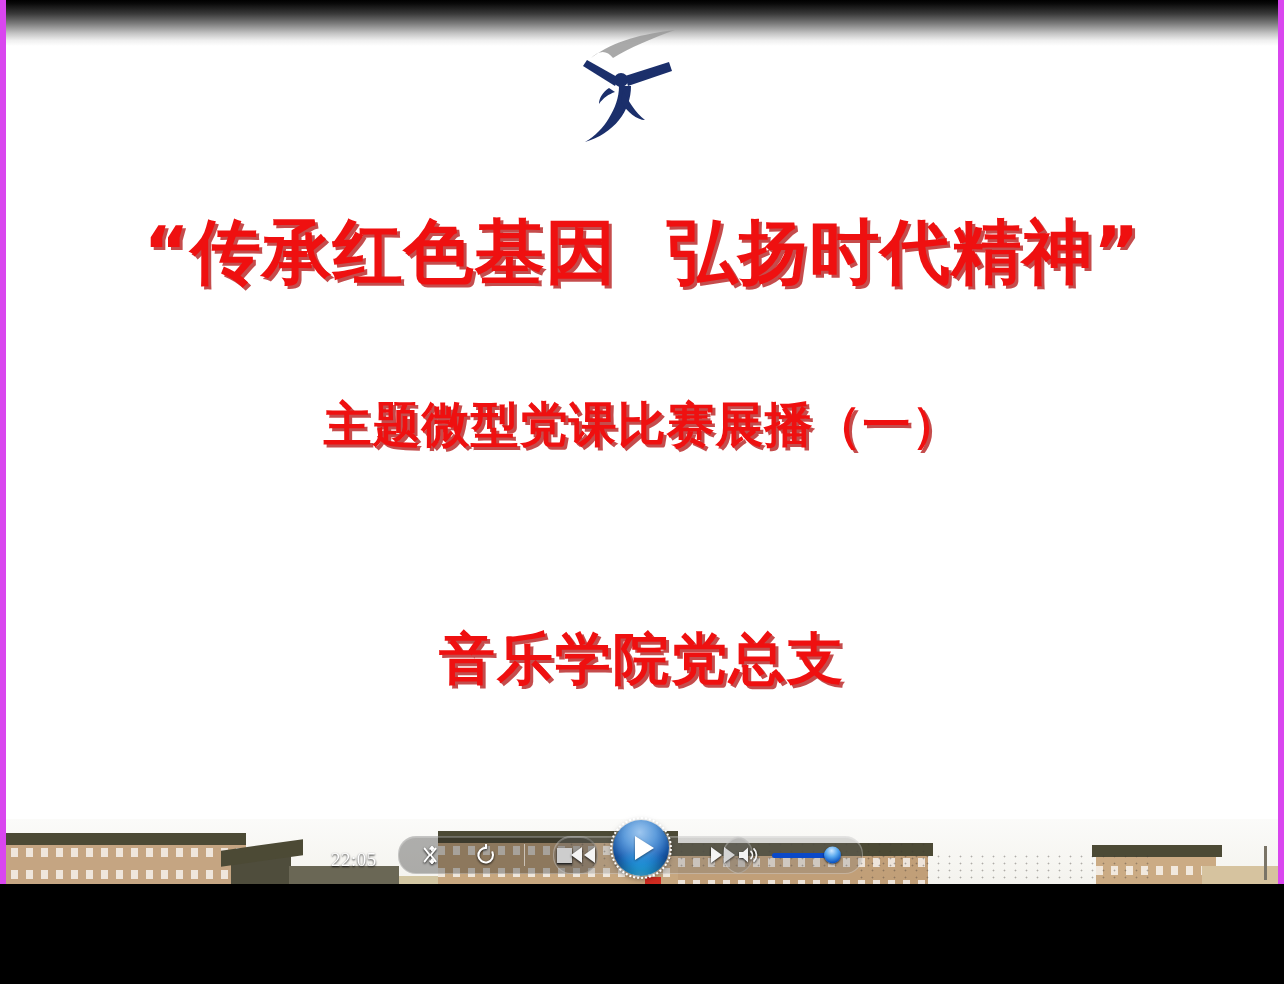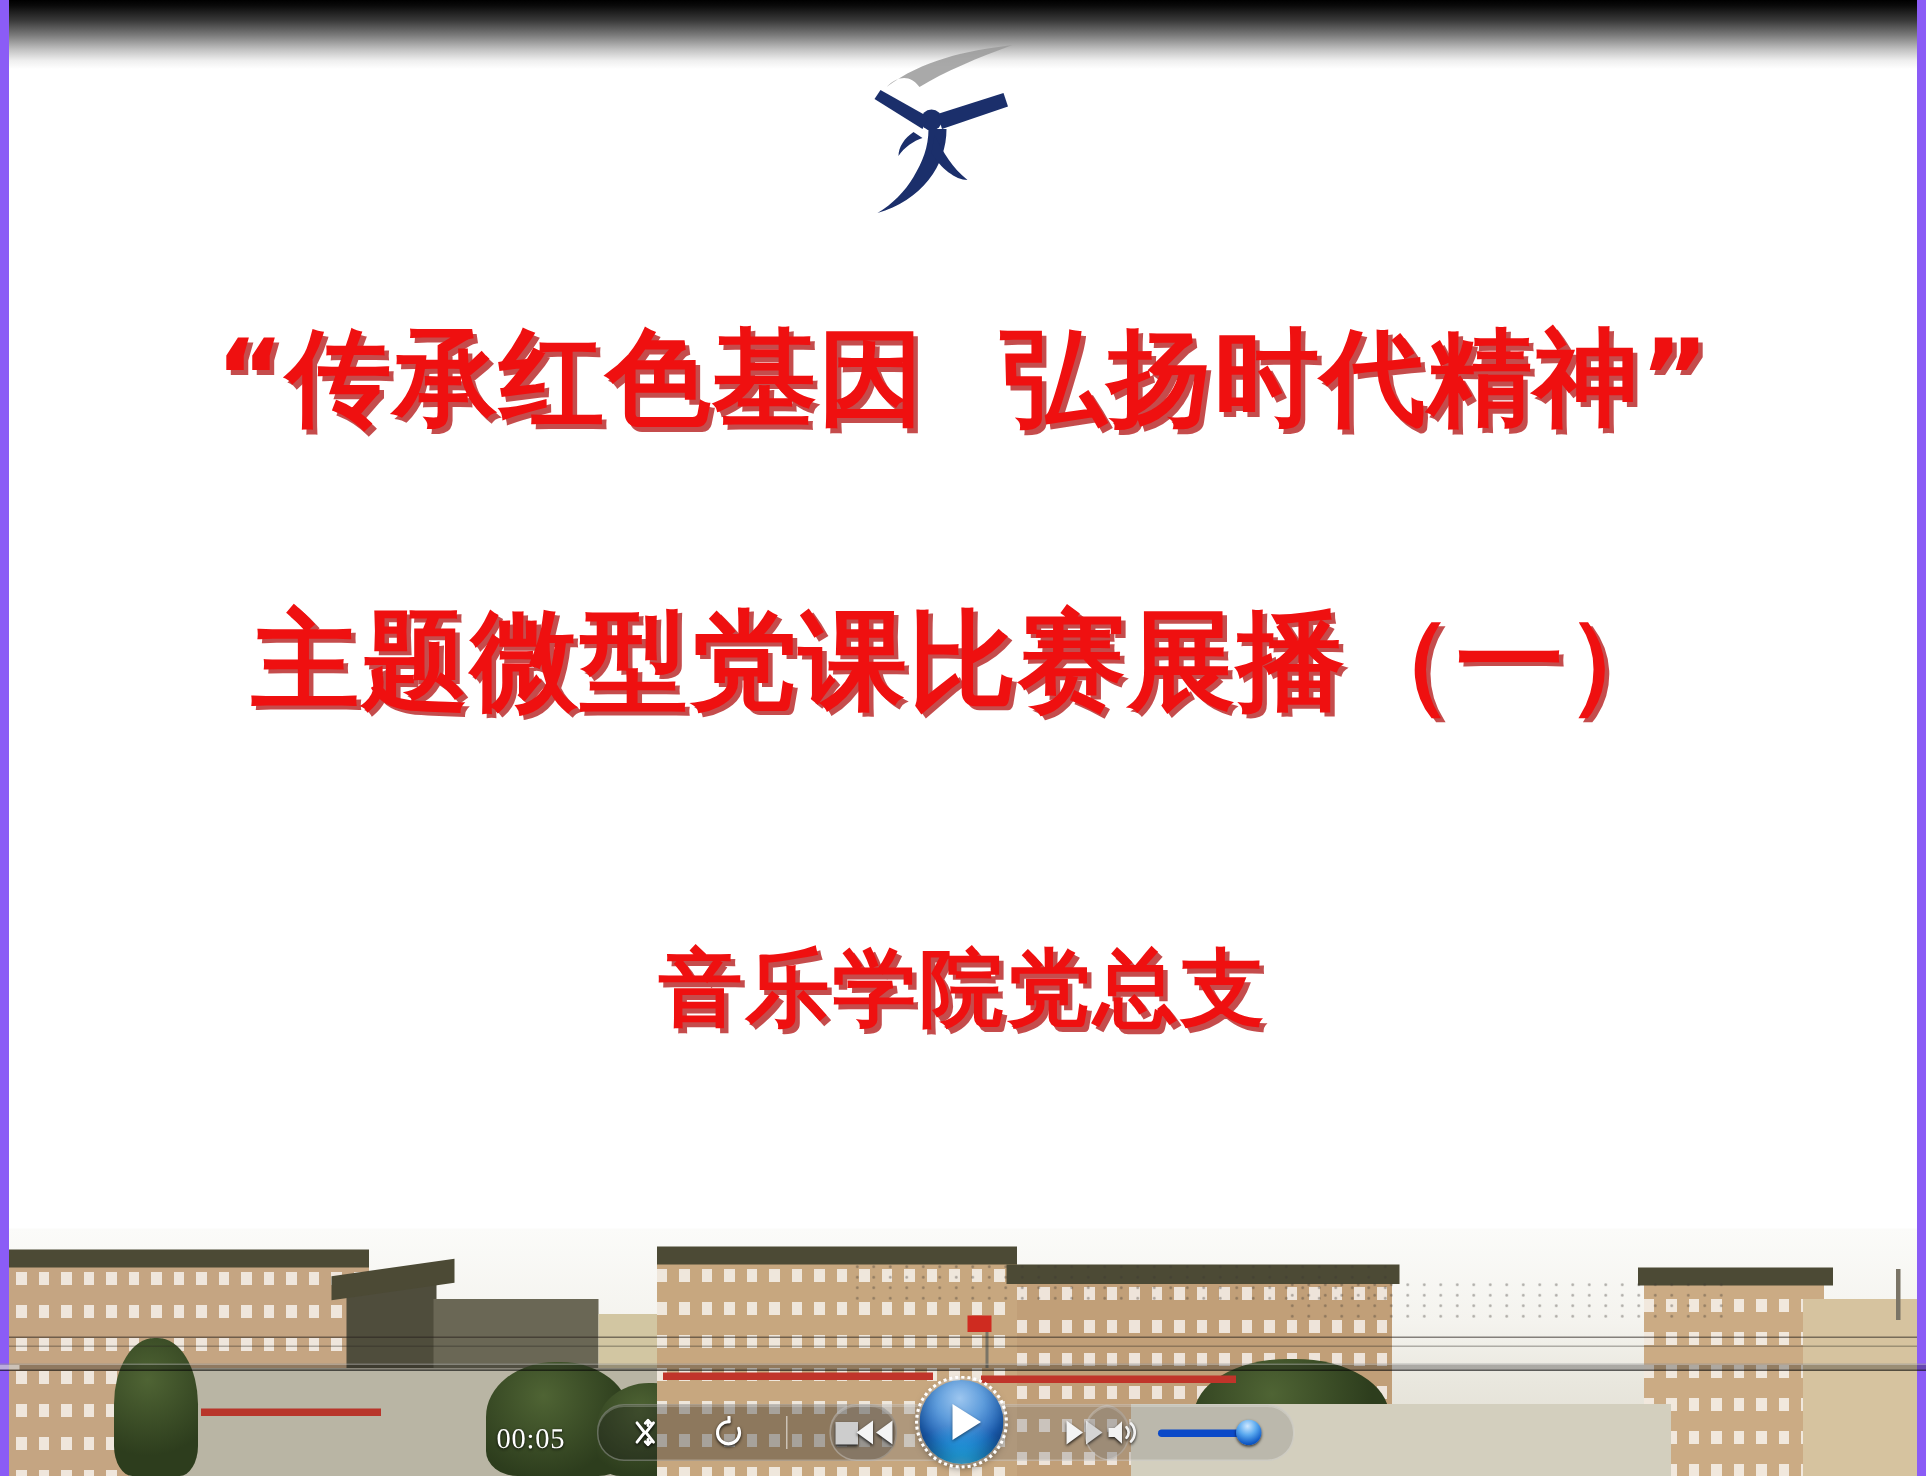--- a/index.html
+++ b/index.html
@@ -10,22 +10,22 @@
   body {
     width: 1284px;
     height: 984px;
     overflow: hidden;
     font-family: "Liberation Sans", sans-serif;
   }
 
   #player {
     position: relative;
     width: 1284px;
-    height: 984px;
-    background: #8b5cf6;
+    height: 884px;
+    background: #d946ef;
     overflow: hidden;
   }
 
   
   #slide {
     position: absolute;
     left: 6px;
     top: 0px;
     width: 1272px;
     height: 984px;
@@ -138,21 +138,21 @@
     text-shadow: 3px 3px 0 rgba(178,16,16,.75);
   }
   .line1 {
     top: 206px;
     font-size: 70px;
     letter-spacing: 1px;
     font-family: "DejaVu Sans", "Liberation Sans", sans-serif;
   }
   .line2 {
     top: 393px;
-    font-size: 72px;
+    font-size: 48px;
     letter-spacing: 1px;
     font-family: "DejaVu Sans", "Liberation Sans", sans-serif;
   }
   .line3 {
     top: 622px;
     font-size: 56px;
     letter-spacing: 2px;
     font-family: Liberation Sans, sans-serif;
   }
   .line4 {
@@ -393,21 +393,21 @@
       <div class="wire" style="top:78px; opacity:.6;"></div>
 
       <div class="flagpole" style="left:1258px; bottom:104px; height:34px; width:3px;"></div>
     </div>
   </div>
 
   <div class="seek">
     <div class="seek-fill" style="width: 1%;"></div>
   </div>
 
-  <div class="time">00:05</div>
+  <div class="time">22:05</div>
 
   <div class="controls">
 
     <div class="pill pill-left">
       <button class="ctl" title="shuffle">
         <svg class="ic" width="22" height="22" viewBox="0 0 24 24" fill="none" stroke="#ffffff" stroke-width="2.1" stroke-linecap="round" stroke-linejoin="round">
           <path d="M4 5 L9.5 12 L4 19"></path>
           <path d="M4 19 L9.5 12 L4 5" opacity="0"></path>
           <path d="M16 5 L10.5 12 L16 19"></path>
           <path d="M12 3.5 L12 7"></path>

